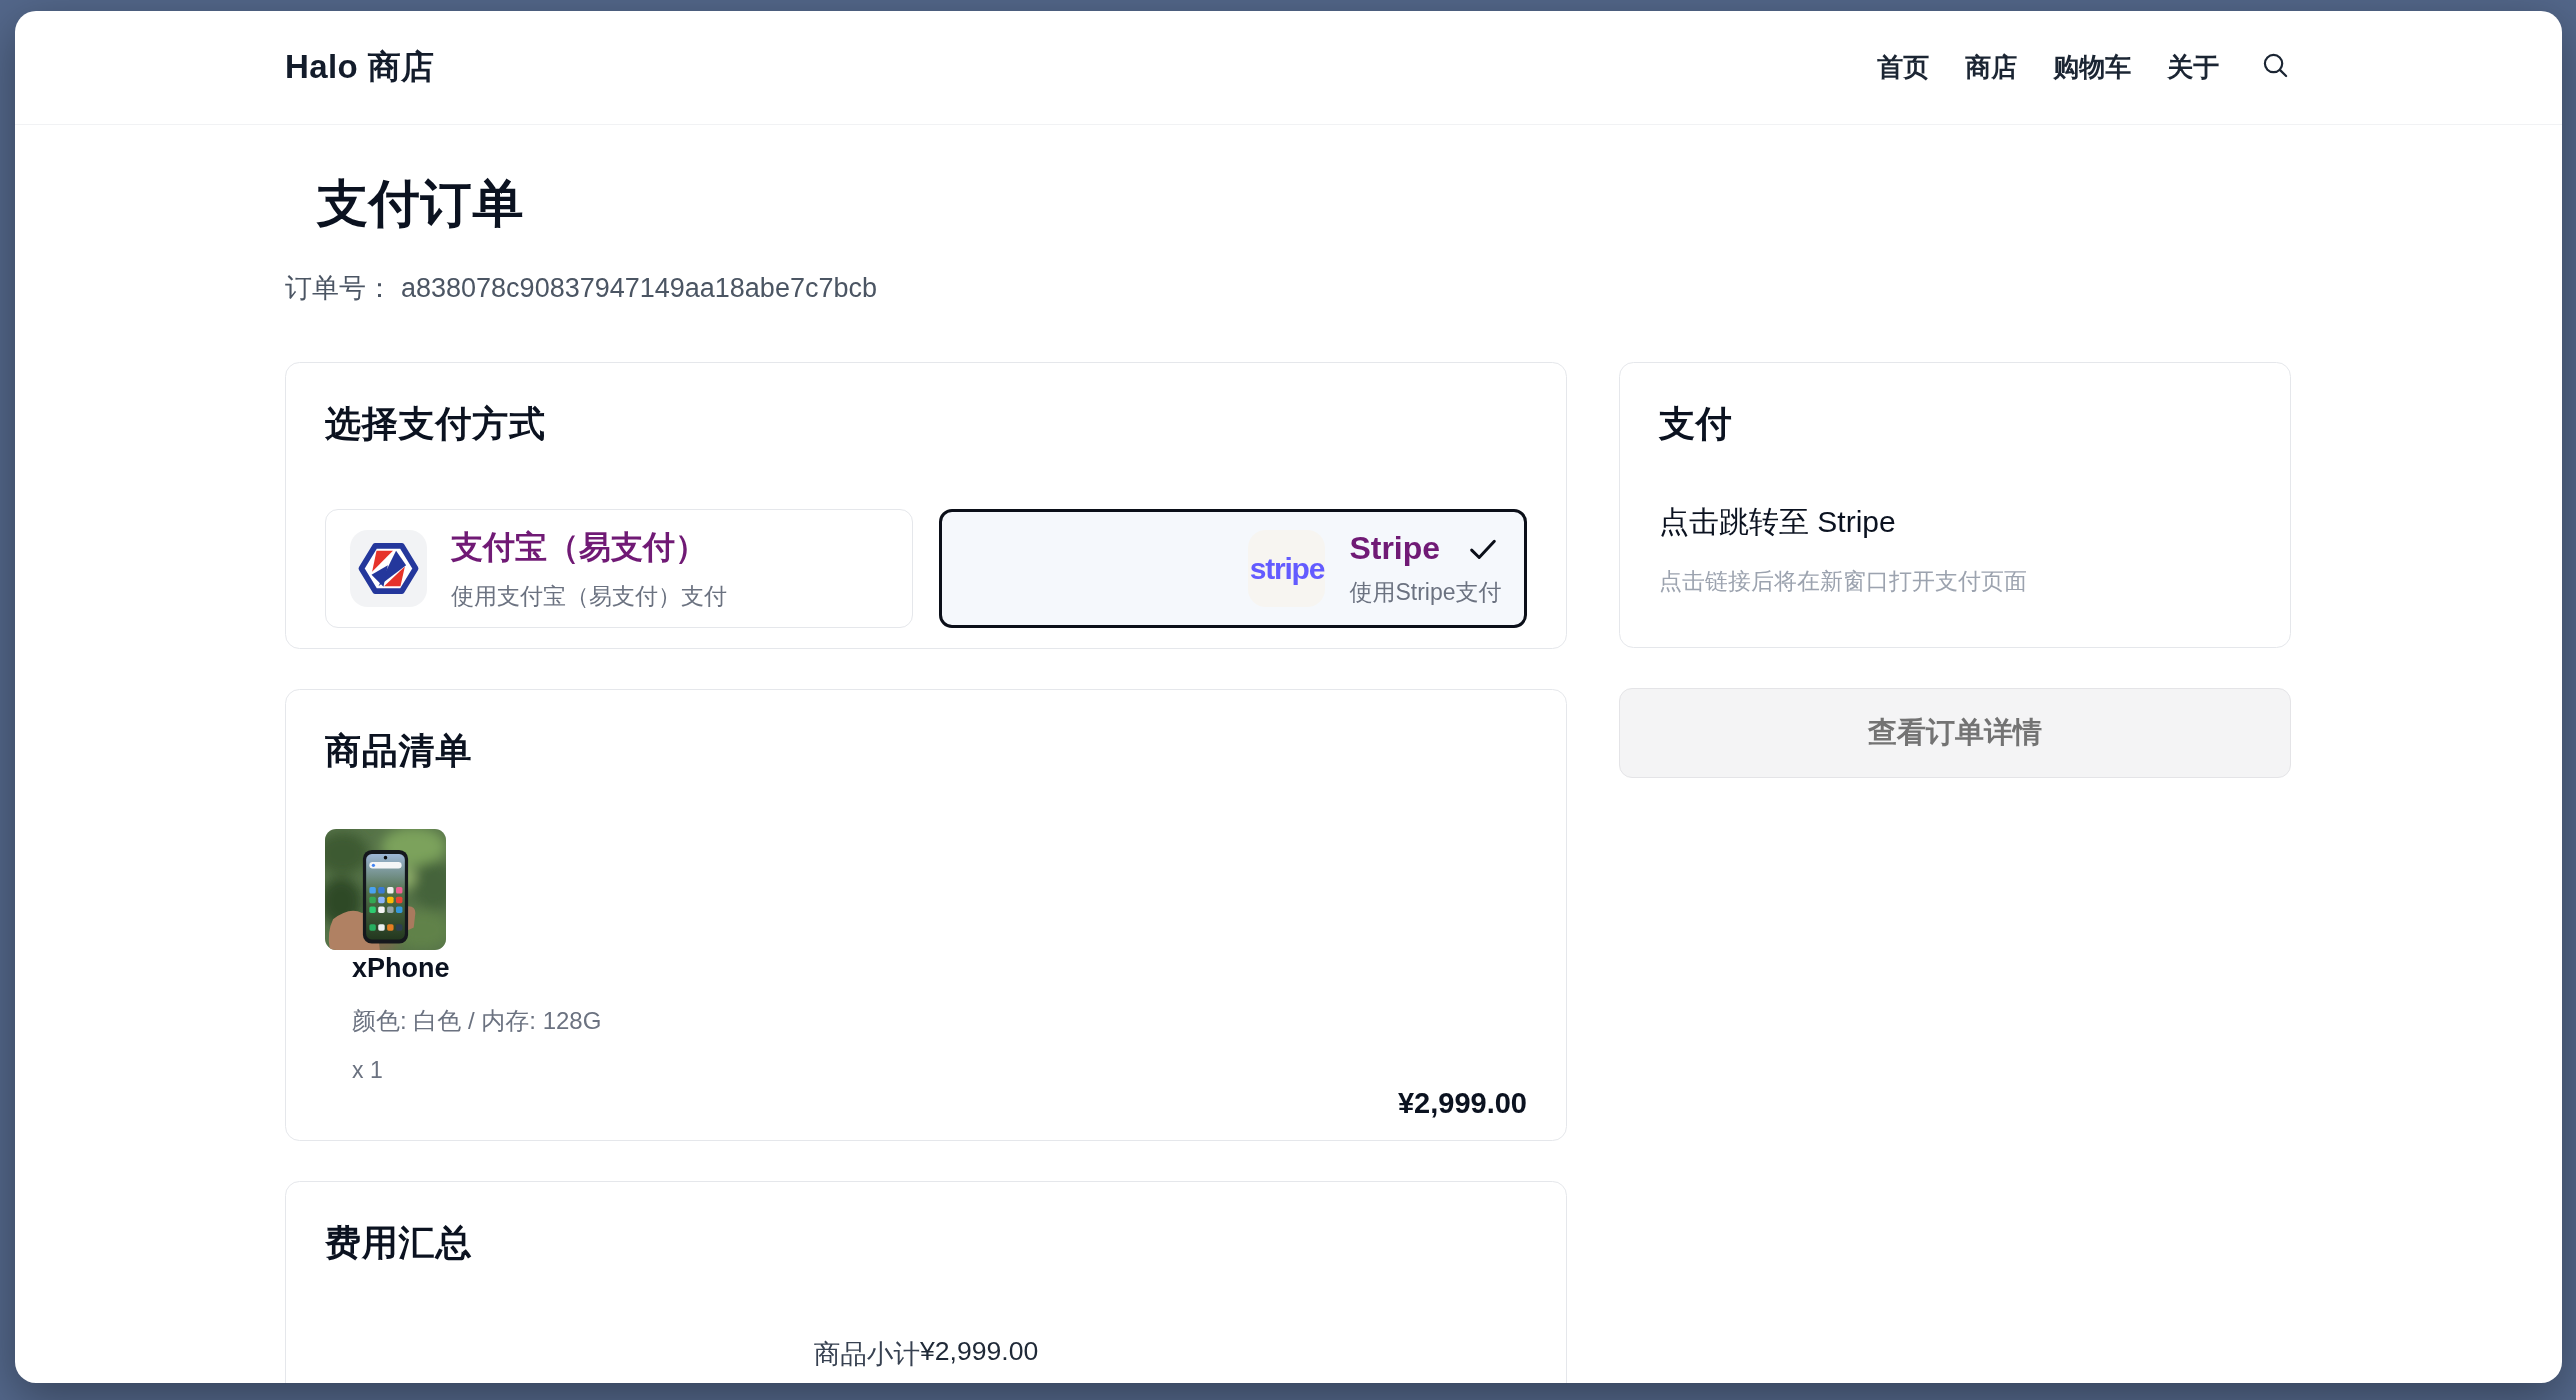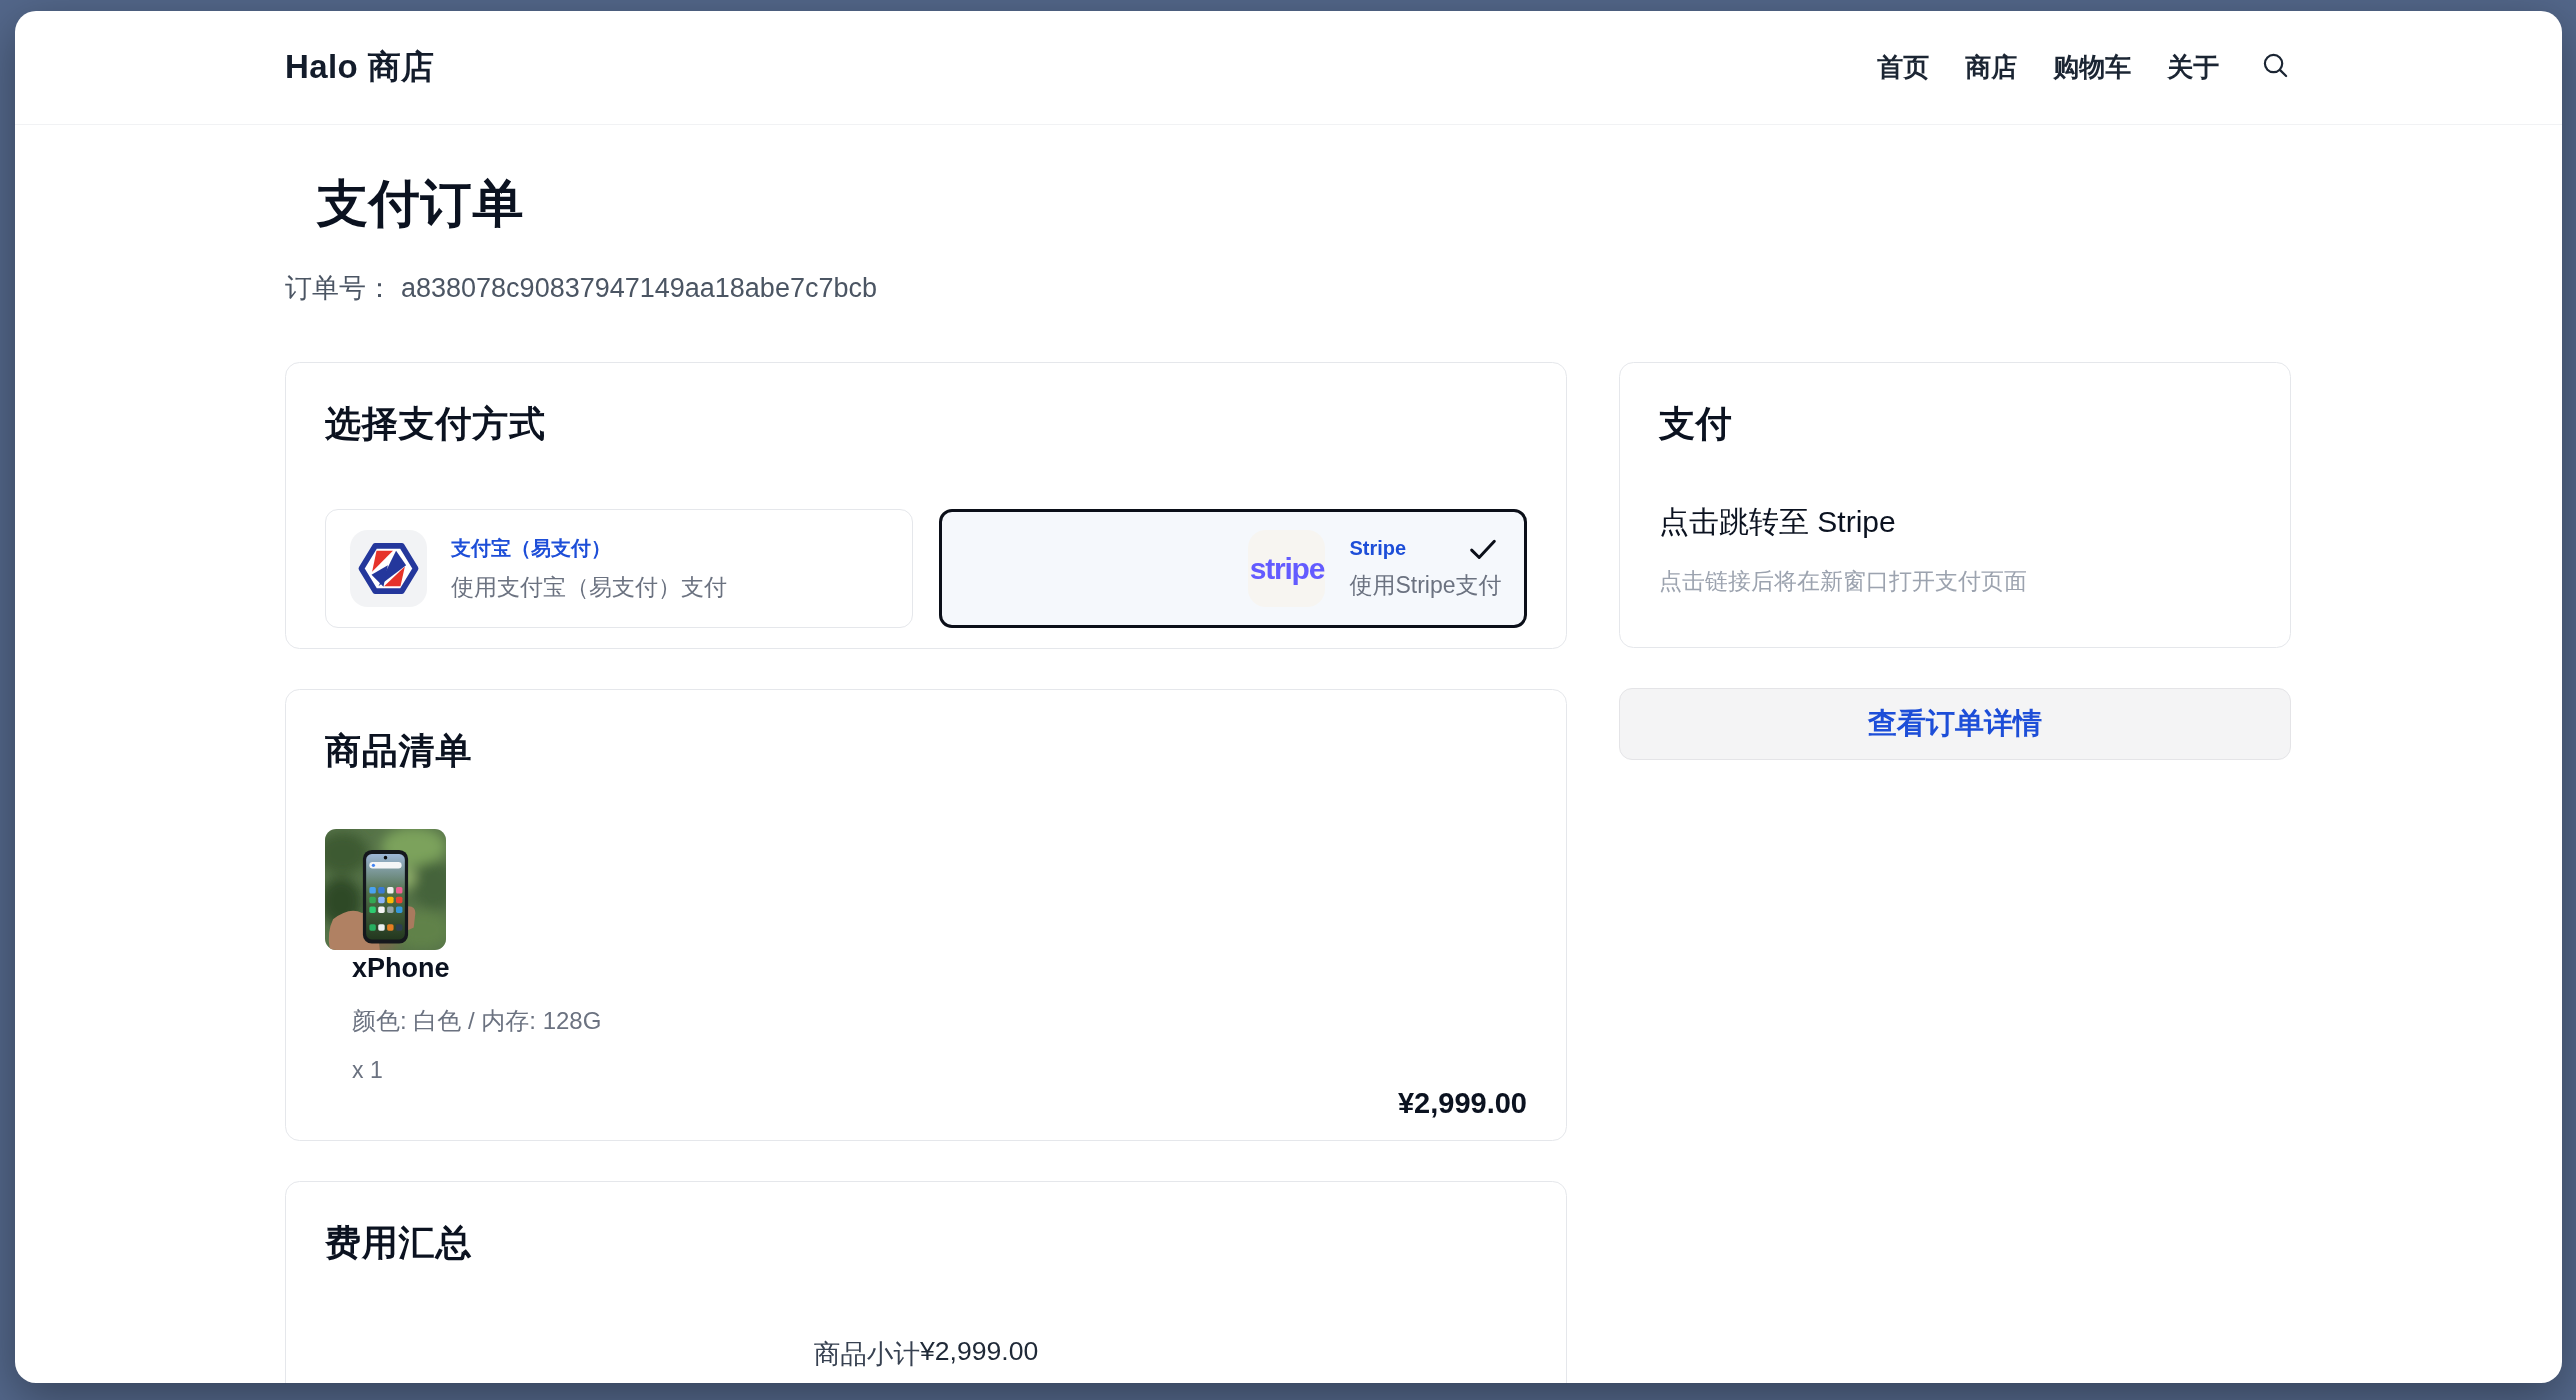--- a/index.html
+++ b/index.html
@@ -47,21 +47,21 @@
     display: flex; align-items: center; gap: 24px; padding: 0 24px;
     position: relative; cursor: pointer; background: #fff;
   }
   .option.selected { border: 3.2px solid #0b0f19; background: #f5f8fc; padding: 0 22.5px; justify-content: flex-end; }
   .opt-icon {
     width: 77px; height: 77px; border-radius: 17.7px; background: #f2f3f5;
     display: flex; align-items: center; justify-content: center; flex: none;
   }
   .opt-icon.stripe-bg { background: #f7f5f1; }
   .stripe-word { color: #635bff; font-size: 30px; font-weight: 700; letter-spacing: -1.2px; }
-  .opt-name { font-size: 20px; font-weight: 700; color: #1d4ed8; }
+  .opt-name { font-size: 32px; font-weight: 700; color: #701a75; }
   .opt-desc { font-size: 23px; color: #6b7280; margin-top: 10.5px; }
   .check { position: absolute; top: 19.3px; right: 24px; line-height: 0; }
   
   .product-row { display: flex; margin-top: 53px; align-items: flex-start; flex-direction: column; }
   .product-img {
     width: 121px; height: 121px; border-radius: 11.3px; overflow: hidden; flex: none;
     display: block; line-height: 0;
   }
   .product-info { margin-left: 27px; }
   .product-name { font-size: 27px; font-weight: 700; color: #0b1220; margin-top: 3.2px; }
@@ -74,23 +74,23 @@
   .sum-row { display: flex; justify-content: center; font-size: 26.6px; }
   .sum-row + .sum-row { margin-top: 29px; }
   .sum-row .s-lbl { color: #374151; }
   .sum-row .s-val { color: #1f2937; }
   .sum-divider { border: none; border-top: 1.6px solid #e5e7eb; margin-top: 37px; }
   
   .pay-card { padding-bottom: 50px; }
   .pay-link { display: inline-block; margin-top: 53px; font-size: 30px; color: #0b1220; text-decoration: none; cursor: pointer; }
   .pay-note { margin-top: 22.5px; font-size: 23px; color: #9ca3af; }
   .details-btn {
-    margin-top: 40px; width: 100%; height: 72px;
+    margin-top: 40px; width: 100%; height: 90px;
     background: #f4f4f5; border: 1.6px solid #e4e4e7; border-radius: 13px;
-    font-family: inherit; font-size: 29px; font-weight: 600; color: #1d4ed8;
+    font-family: inherit; font-size: 29px; font-weight: 600; color: #737373;
     cursor: pointer;
   }
 </style>
 </head>
 <body>
 
 <div>
   <div class="window">
 
     <header class="site-header">

